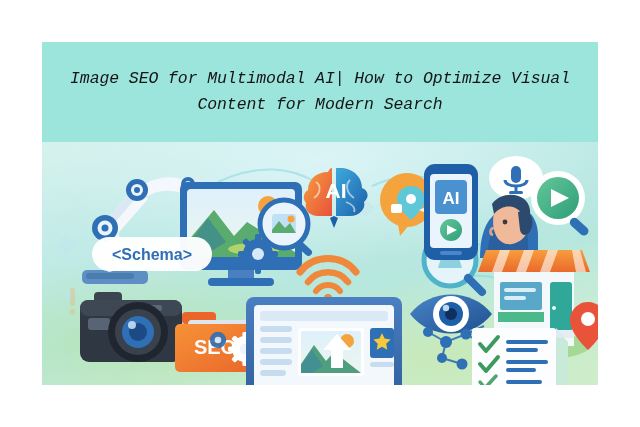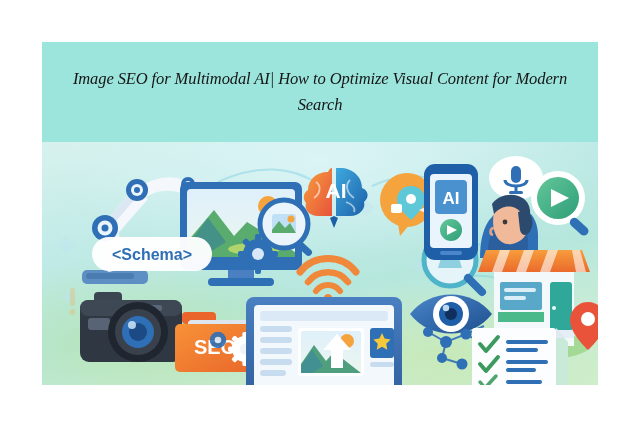--- a/index.html
+++ b/index.html
@@ -40,21 +40,21 @@
     width: 556px;
     height: 100px;
     display: flex;
     align-items: center;
     justify-content: center;
   }
   #article-title {
     width: 520px;
     margin: 0;
     text-align: center;
-    font-family: Liberation Serif, serif;
+    font-family: Liberation Mono, monospace;
     font-size: 16.5px;
     font-weight: 400;
     font-style: italic;
     line-height: 1.55;
     color: #151515;
     letter-spacing: -0.1px;
   }
 
   
   #illustration {

